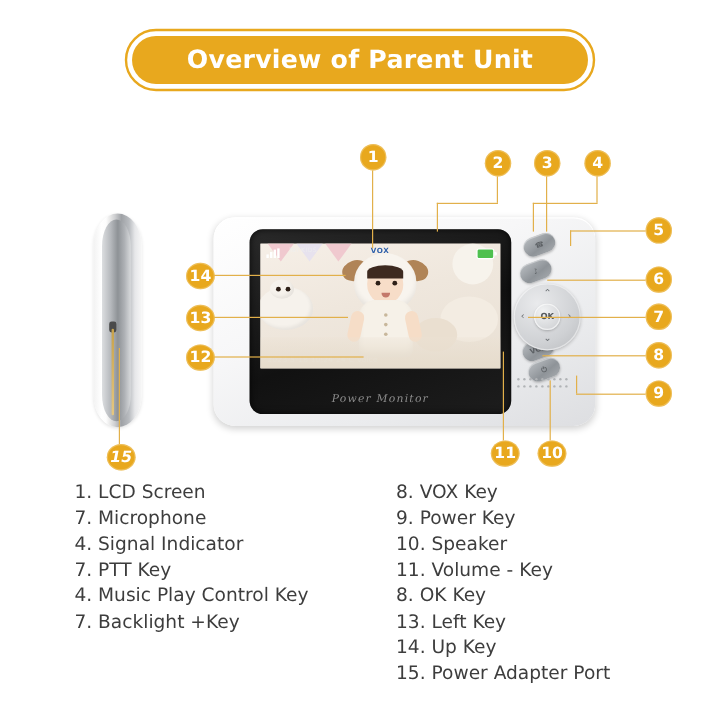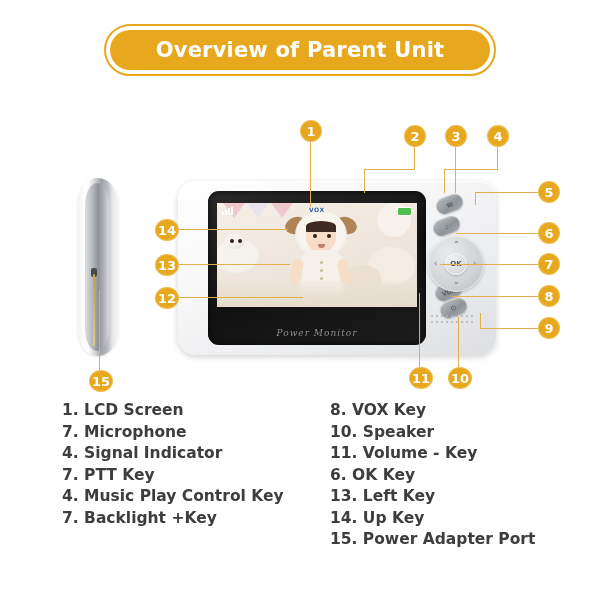--- a/index.html
+++ b/index.html
@@ -161,21 +161,21 @@
   }
   .arrow{position:absolute;color:#6e7276;font-size:8px;line-height:1;}
   
   .grille{
     position:absolute;left:252px;top:132px;width:44px;height:12px;
     display:grid;grid-template-columns:repeat(9,1fr);grid-template-rows:repeat(2,1fr);gap:1px;
   }
   .grille i{display:block;width:2px;height:2px;border-radius:50%;background:#b0b3b6;align-self:center;justify-self:center;}
 
   
-  .legend{position:absolute;top:400px;color:#3d3d3d;font-size:15.5px;line-height:21.5px;font-weight:bold;}
+  .legend{position:absolute;top:400px;color:#3d3d3d;font-size:15.5px;line-height:21.5px;}
   .legend.left{left:62px;}
   .legend.right{left:330px;}
   .legend div{white-space:nowrap;}
 </style>
 </head>
 <body>
 
 <div id="stage">
 
   <div class="banner-outline"></div>
@@ -311,34 +311,35 @@
       <div class="badge" style="left: 538px; top: 181px;">5</div>
       <div class="badge" style="left: 538px; top: 222px;">6</div>
       <div class="badge" style="left: 538px; top: 253px;">7</div>
       <div class="badge" style="left: 538px; top: 285px;">8</div>
       <div class="badge" style="left: 538px; top: 317px;">9</div>
       <div class="badge w" style="left: 448px; top: 367px;">10</div>
       <div class="badge w" style="left: 409px; top: 367px;">11</div>
       <div class="badge w" style="left: 155px; top: 287px; text-align: right;">12</div>
       <div class="badge w" style="left: 155px; top: 254px;">13</div>
       <div class="badge w" style="left: 155px; top: 219px;">14</div>
-      <div class="badge w" style="left: 89px; top: 370px;">15</div>
+      <div class="badge w" style="left: 89px; top: 370px; font-style: italic;">15</div>
     </div>
 
   <div class="legend left" id="legend-left">
       <div>1. LCD Screen</div>
       <div>7. Microphone</div>
       <div>4. Signal Indicator</div>
       <div>7. PTT Key</div>
       <div>4. Music Play Control Key</div>
       <div>7. Backlight +Key</div>
     </div>
   <div class="legend right" id="legend-right">
       <div>8. VOX Key</div>
+      <div>9. Power Key</div>
       <div>10. Speaker</div>
       <div>11. Volume - Key</div>
-      <div>6. OK Key</div>
+      <div>8. OK Key</div>
       <div>13. Left Key</div>
       <div>14. Up Key</div>
       <div>15. Power Adapter Port</div>
     </div>
 
 </div>
 
 </body></html>

